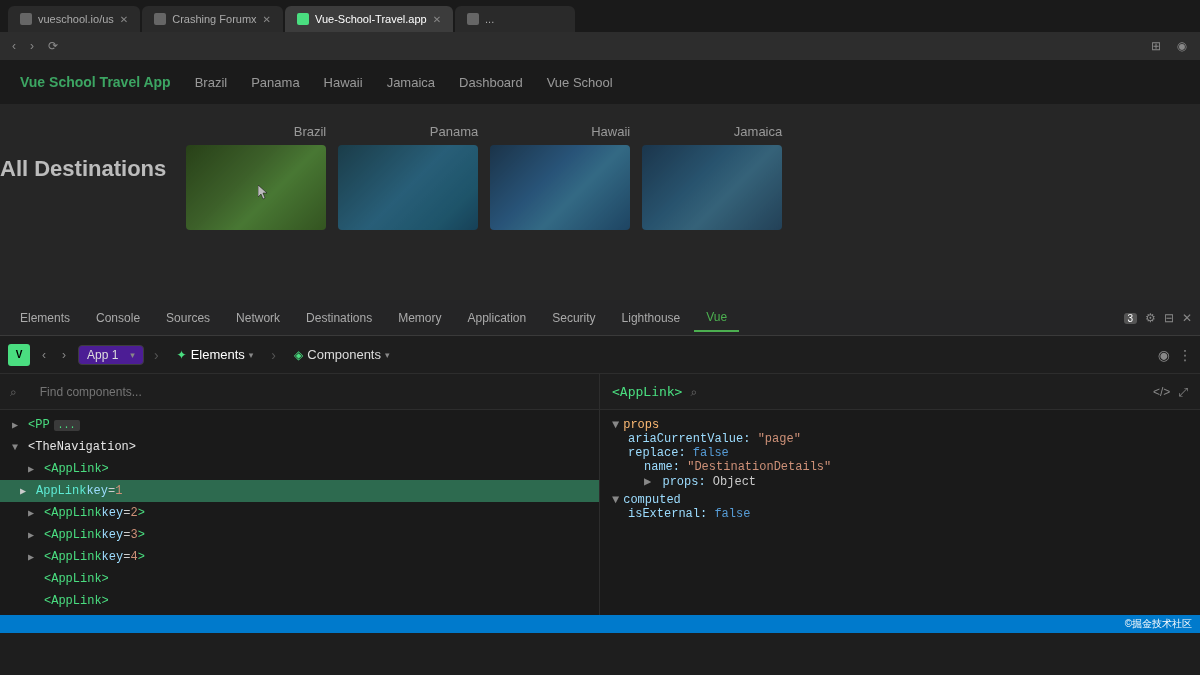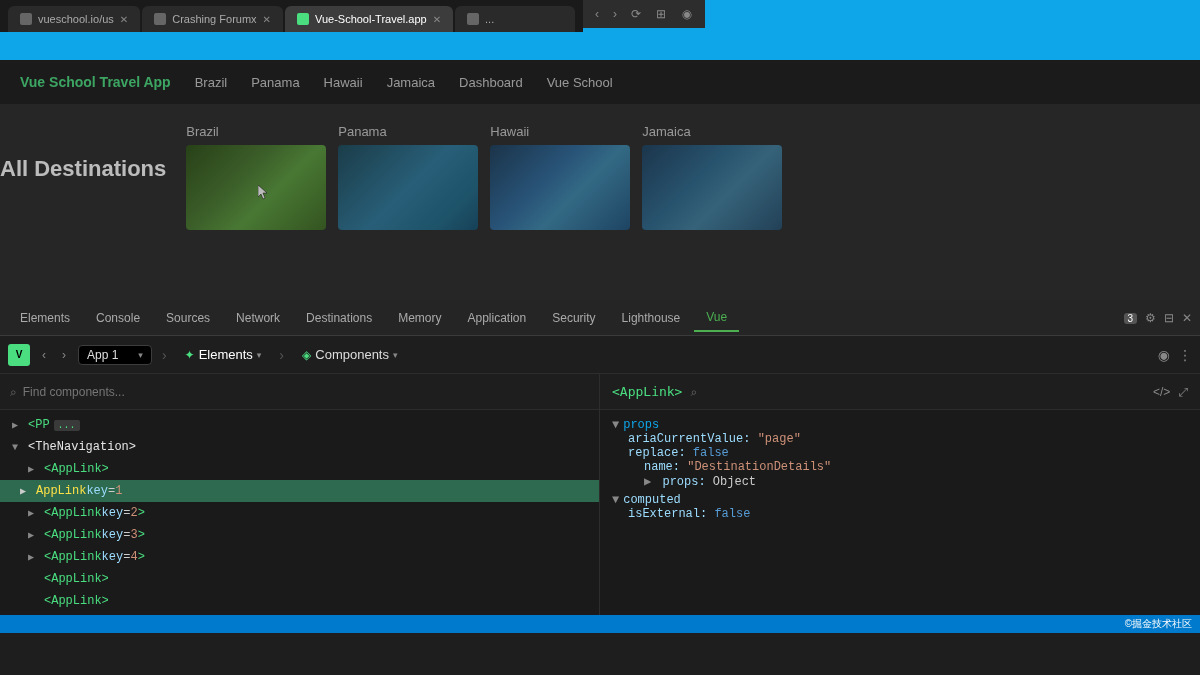--- a/index.html
+++ b/index.html
@@ -1,19 +1,19 @@
 <!DOCTYPE html>
 <html><head>
   <meta charset="utf-8">
   <style>
     * { margin: 0; padding: 0; box-sizing: border-box; }
     body { width: 1200px; height: 675px; overflow: hidden; background: #1e1e1e; font-family: -apple-system, BlinkMacSystemFont, 'Segoe UI', sans-serif; }
 
     
-    .browser-chrome { background: #0ea5e9; height: 60px; display: flex; }
+    .browser-chrome { background: #0ea5e9; height: 60px; display: flex; flex-direction: column; }
     .tab-bar { background: #1a1a1a; height: 32px; display: flex; align-items: flex-end; padding: 0 8px; gap: 2px; }
     .tab { height: 26px; padding: 0 12px; border-radius: 6px 6px 0 0; display: flex; align-items: center; font-size: 11px; color: #aaa; background: #2a2a2a; gap: 6px; min-width: 120px; max-width: 180px; cursor: pointer; }
     .tab.active { background: #3c3c3c; color: #fff; }
     .tab .tab-favicon { width: 12px; height: 12px; border-radius: 2px; background: #666; flex-shrink: 0; }
     .tab .tab-title { overflow: hidden; text-overflow: ellipsis; white-space: nowrap; flex: 1; }
     .tab .tab-close { color: #888; font-size: 10px; flex-shrink: 0; }
     .address-bar { height: 28px; background: #2d2d2d; display: flex; align-items: center; padding: 0 8px; gap: 6px; }
     .nav-btn { color: #888; font-size: 12px; cursor: pointer; padding: 2px 4px; }
     .url-bar { flex: 1; height: 20px; background: #1a1a1a; border-radius: 10px; display: flex; align-items: center; padding: 0 10px; font-size: 11px; color: #ccc; max-width: 500px; }
     .browser-actions { display: flex; align-items: center; gap: 6px; margin-left: auto; }
@@ -43,38 +43,38 @@
     .devtools-tab.active { color: #4CAF50; border-bottom: 2px solid #4CAF50; border-radius: 0; }
     .devtools-tab-badge { background: #555; color: #fff; font-size: 10px; padding: 0 4px; border-radius: 3px; margin-left: 4px; }
     .devtools-icons { display: flex; align-items: center; gap: 8px; margin-left: auto; }
     .devtools-icon-btn { color: #888; font-size: 12px; cursor: pointer; }
 
     
     .vue-panel { display: flex; flex-direction: column; flex: 1; overflow: hidden; }
     .vue-toolbar { height: 38px; background: #1e1e1e; display: flex; align-items: center; padding: 0 8px; gap: 8px; border-bottom: 1px solid #2d2d2d; flex-shrink: 0; }
     .vue-logo { width: 22px; height: 22px; background: #4ade80; border-radius: 3px; display: flex; align-items: center; justify-content: center; color: #000; font-size: 10px; font-weight: bold; flex-shrink: 0; }
     .vue-nav-btn { color: #888; font-size: 12px; cursor: pointer; padding: 2px 4px; }
-    .vue-app-selector { background: #000000; border: 1px solid #3d3d3d; border-radius: 4px; color: #ddd; font-size: 12px; padding: 2px 8px; cursor: pointer; display: flex; align-items: center; gap: 20px; }
+    .vue-app-selector { background: #4c1d95; border: 1px solid #3d3d3d; border-radius: 4px; color: #ddd; font-size: 12px; padding: 2px 8px; cursor: pointer; display: flex; align-items: center; gap: 12px; }
     .chevron { font-size: 9px; color: #888; }
     .vue-toolbar-sep { color: #555; font-size: 14px; margin: 0 2px; }
     .vue-section-btn { display: flex; align-items: center; gap: 4px; color: #ddd; font-size: 13px; cursor: pointer; padding: 2px 8px; }
     .vue-section-btn .icon { color: #4ade80; font-size: 12px; }
     .vue-section-btn.active { color: #fff; }
     .vue-toolbar-right { margin-left: auto; display: flex; align-items: center; gap: 8px; }
     .vue-toolbar-icon { color: #888; font-size: 14px; cursor: pointer; }
 
     
     .panel-body { display: flex; flex: 1; overflow: hidden; }
     .left-panel { width: 600px; border-right: 1px solid #2d2d2d; display: flex; flex-direction: column; overflow: hidden; }
     .right-panel { flex: 1; display: flex; flex-direction: column; overflow: hidden; }
 
     
     .search-bar { height: 36px; background: #1e1e1e; border-bottom: 1px solid #2d2d2d; display: flex; align-items: center; padding: 0 10px; gap: 6px; }
     .search-icon { color: #666; font-size: 12px; }
-    .search-input { background: transparent; border: none; outline: none; color: #aaa; font-size: 12px; flex: 1; }
+    .search-input { background: transparent; border: none; outline: none; color: #aaa; font-size: 12px; flex: 1; margin-left: 17px; }
 
     
     .component-tree { flex: 1; overflow-y: auto; padding: 4px 0; background: #1a1a1a; }
     .tree-item { height: 22px; display: flex; align-items: center; padding-left: 12px; font-size: 12px; font-family: 'Courier New', monospace; color: #ccc; cursor: pointer; white-space: nowrap; }
     .tree-item.selected { background: #2d6a4f; color: #fff; }
     .tree-item .toggle { color: #888; margin-right: 4px; font-size: 10px; width: 12px; }
 
     
     .right-panel-header { height: 36px; border-bottom: 1px solid #2d2d2d; display: flex; align-items: center; padding: 0 12px; gap: 8px; flex-shrink: 0; }
     .selected-component { color: #4ade80; font-size: 13px; font-family: monospace; }
@@ -128,21 +128,21 @@
     <span class="nav-btn">‹</span>
     <span class="nav-btn">›</span>
     <span class="nav-btn">⟳</span>
     <div class="browser-actions">
       <div class="browser-action-btn">⊞</div>
       <div class="browser-action-btn">◉</div>
     </div>
   </div>
 </div>
 
-<div class="app-content" style="opacity:0.7;">
+<div class="app-content" style="opacity:0.7;text-align:right;">
   <div class="app-nav">
     <span class="app-logo">Vue School Travel App</span>
     <span class="app-nav-link">Brazil</span>
     <span class="app-nav-link">Panama</span>
     <span class="app-nav-link">Hawaii</span>
     <span class="app-nav-link">Jamaica</span>
     <span class="app-nav-link">Dashboard</span>
     <span class="app-nav-link">Vue School</span>
   </div>
   <div class="app-body">
@@ -247,21 +247,21 @@
             <span style="color:#e5e5e5;">&lt;TheNavigation&gt;</span>
           </div>
 
           <div class="tree-item" style="padding-left:28px;">
             <span class="toggle">▶</span>
             <span style="color:#4ade80;">&lt;AppLink&gt;</span>
           </div>
 
           <div class="tree-item selected" style="padding-left:20px;">
             <span class="toggle" style="color:#ccc;">▶</span>
-            <span style="color:#fde047;text-align:right;">AppLink</span>
+            <span style="color:#5eead4;text-align:right;">AppLink</span>
             <span style="color:#9cdcfe;"> key</span>
               <span style="color:#ccc;">=</span>
               <span style="color:#ce9178;">1</span>
           </div>
 
           <div class="tree-item" style="padding-left:28px;">
             <span class="toggle">▶</span>
             <span style="color:#4ade80;">&lt;AppLink</span>
             <span style="color:#9cdcfe;"> key</span>
               <span style="color:#ccc;">=</span>
@@ -311,21 +311,21 @@
           <div class="panel-icons">
             <span class="panel-icon">&lt;/&gt;</span>
             <span class="panel-icon">⤢</span>
           </div>
         </div>
         <div class="state-display">
 
           <div class="state-section">
             <div class="state-section-header">
               <span class="state-toggle">▼</span>
-              <span style="color:#0ea5e9;text-align:center;">props</span>
+              <span style="color:#fdba74;text-align:center;">props</span>
             </div>
             <div class="indent-1">
               <div>
                 <span class="state-key">ariaCurrentValue:</span>
                 <span class="state-colon"> </span>
                 <span class="state-value-string">"page"</span>
               </div>
               <div>
                 <span class="state-key">replace:</span>
                 <span class="state-colon"> </span>

